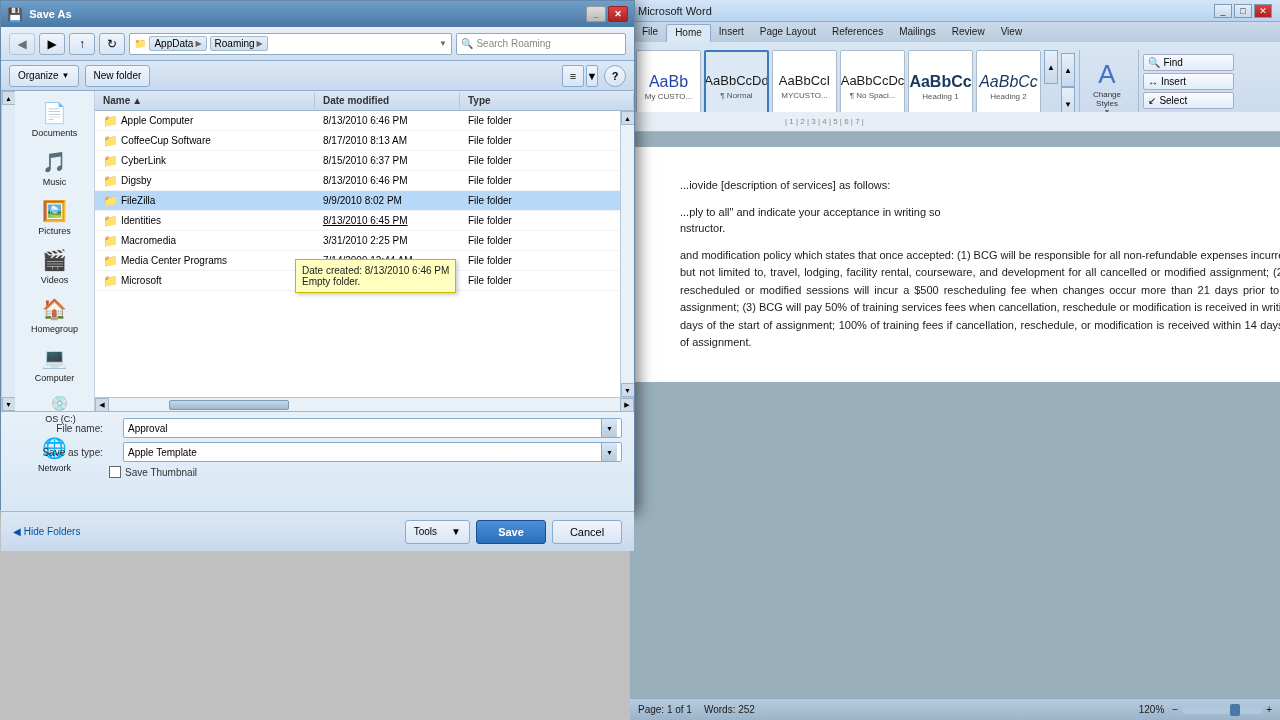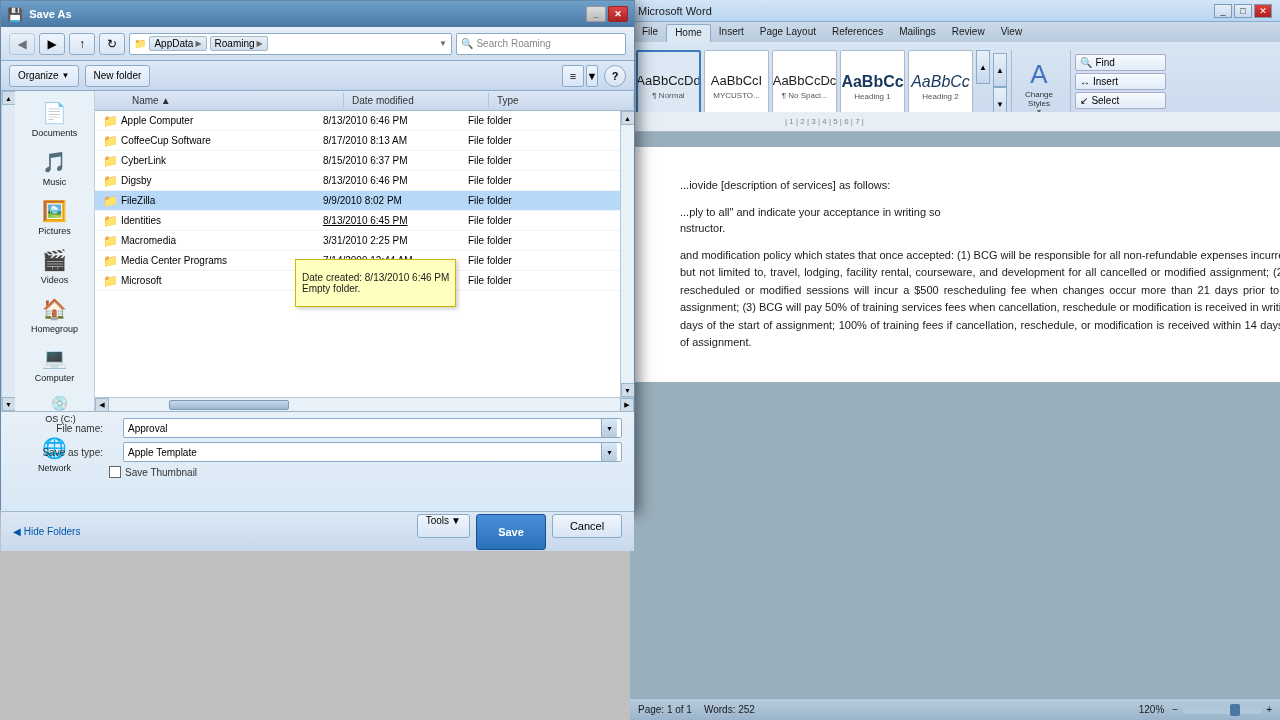--- a/index.html
+++ b/index.html
@@ -341,22 +341,22 @@
     .file-list-container {
       flex: 1;
       display: flex;
       flex-direction: column;
       overflow: hidden;
     }
     .file-list-header {
       display: flex;
       background: linear-gradient(to bottom, #dce8f5, #c8d8ec);
       border-bottom: 1px solid #a0b8cc;
-      font-size: 10px; font-weight: normal; color: #333;
-      height: 20px; align-items: center; padding-left: 29px;
+      font-size: 10px; font-weight: bold; color: #333;
+      height: 20px; align-items: center;
     }
     .col-header {
       padding: 2px 8px;
       border-right: 1px solid #b0c8dc;
       cursor: pointer;
       display: flex; align-items: center; gap: 2px;
     }
     .col-name { width: 220px; }
     .col-date { width: 145px; }
     .col-type { flex: 1; }
@@ -379,21 +379,21 @@
     .file-row.selected { background: #b8d8f8; }
     .file-cell { padding: 2px 8px; overflow: hidden; white-space: nowrap; text-overflow: ellipsis; }
     .file-icon { font-size: 12px; margin-right: 3px; }
 
     
     .tooltip {
       position: absolute;
       left: 200px; top: 68px;
       background: #ffffc0;
       border: 1px solid #c8b800;
-      padding: 12px 6px;
+      padding: 5px 6px;
       font-size: 10px; color: #1a1a1a;
       box-shadow: 2px 2px 4px rgba(0,0,0,0.2);
       z-index: 10;
       pointer-events: none;
     }
 
     
     .h-scrollbar {
       height: 14px;
       background: #e0eaf5;
@@ -481,29 +481,29 @@
 
     
     .dialog-footer {
       height: 40px;
       background: linear-gradient(to bottom, #dce8f5, #c8d8ec);
       border-top: 1px solid #a0b8cc;
       display: flex; align-items: center;
       padding: 0 12px; gap: 6px;
     }
     .tools-btn {
-      display: flex; gap: 2px;
+      display: flex; align-items: center; gap: 14px;
       height: 24px; padding: 0 8px;
       background: linear-gradient(to bottom, #f0f5fc, #d8e5f5);
       border: 1px solid #8aacca; border-radius: 3px;
       font-size: 10px; cursor: pointer;
     }
     .footer-right { margin-left: auto; display: flex; gap: 6px; }
     .save-btn {
-      width: 70px; height: 36px;
+      width: 70px; height: 24px;
       background: linear-gradient(to bottom, #4a90d9, #2a70b9);
       border: 1px solid #1a5090; border-radius: 3px;
       color: white; font-size: 11px; font-weight: bold;
       display: flex; align-items: center; justify-content: center;
       cursor: pointer;
     }
     .cancel-btn {
       width: 70px; height: 24px;
       background: linear-gradient(to bottom, #f0f5fc, #d8e5f5);
       border: 1px solid #8aacca; border-radius: 3px;
@@ -538,20 +538,24 @@
     <div class="ribbon-tab">Page Layout</div>
     <div class="ribbon-tab">References</div>
     <div class="ribbon-tab">Mailings</div>
     <div class="ribbon-tab">Review</div>
     <div class="ribbon-tab">View</div>
   </div>
   <div class="ribbon-content">
 
     <div class="styles-area">
 
+      <div class="style-tile">
+        <div class="style-tile-preview" style="font-size:16px;color:#2244aa;">AaBb</div>
+        <div class="style-tile-label">My CUSTO...</div>
+      </div>
       <div class="style-tile normal">
         <div class="style-tile-preview" style="font-size:13px;color:#1a1a1a;">AaBbCcDd</div>
         <div class="style-tile-label">¶ Normal</div>
       </div>
       <div class="style-tile">
         <div class="style-tile-preview" style="font-size:13px;color:#1a1a1a;">AaBbCcI</div>
         <div class="style-tile-label">MYCUSTO...</div>
       </div>
       <div class="style-tile">
         <div class="style-tile-preview" style="font-size:13px;color:#1a1a1a;">AaBbCcDc</div>

